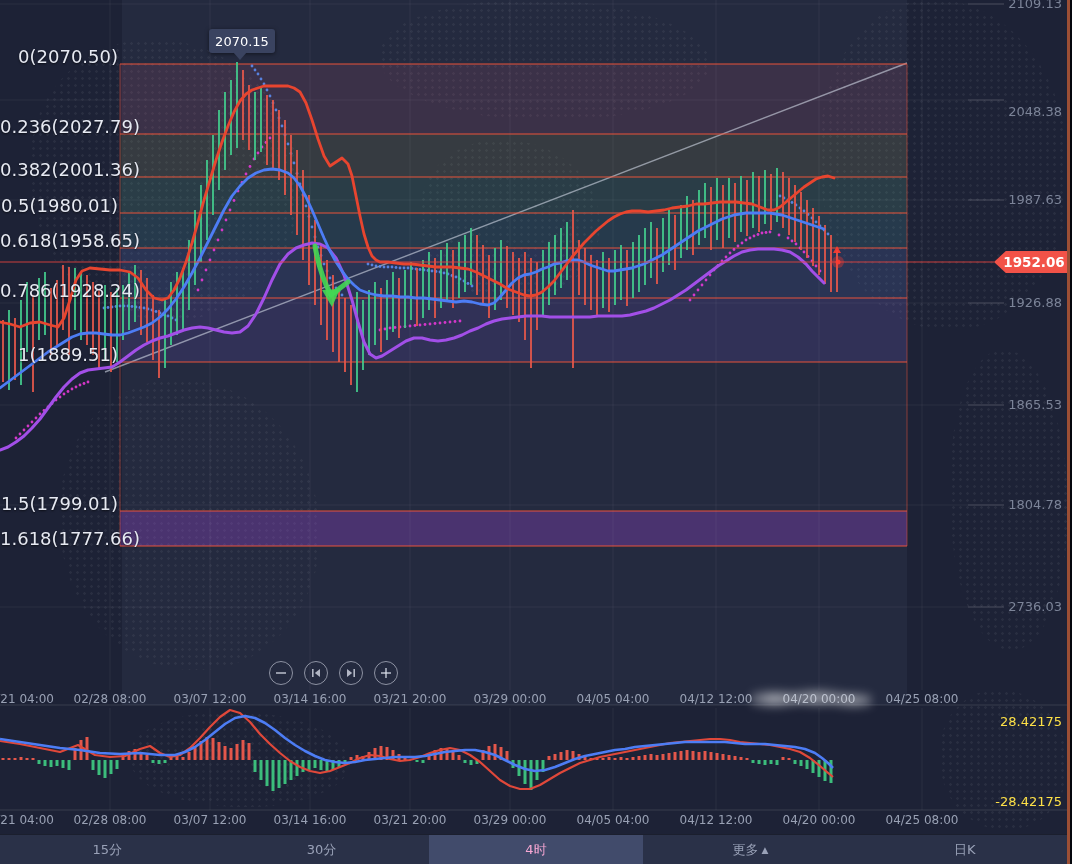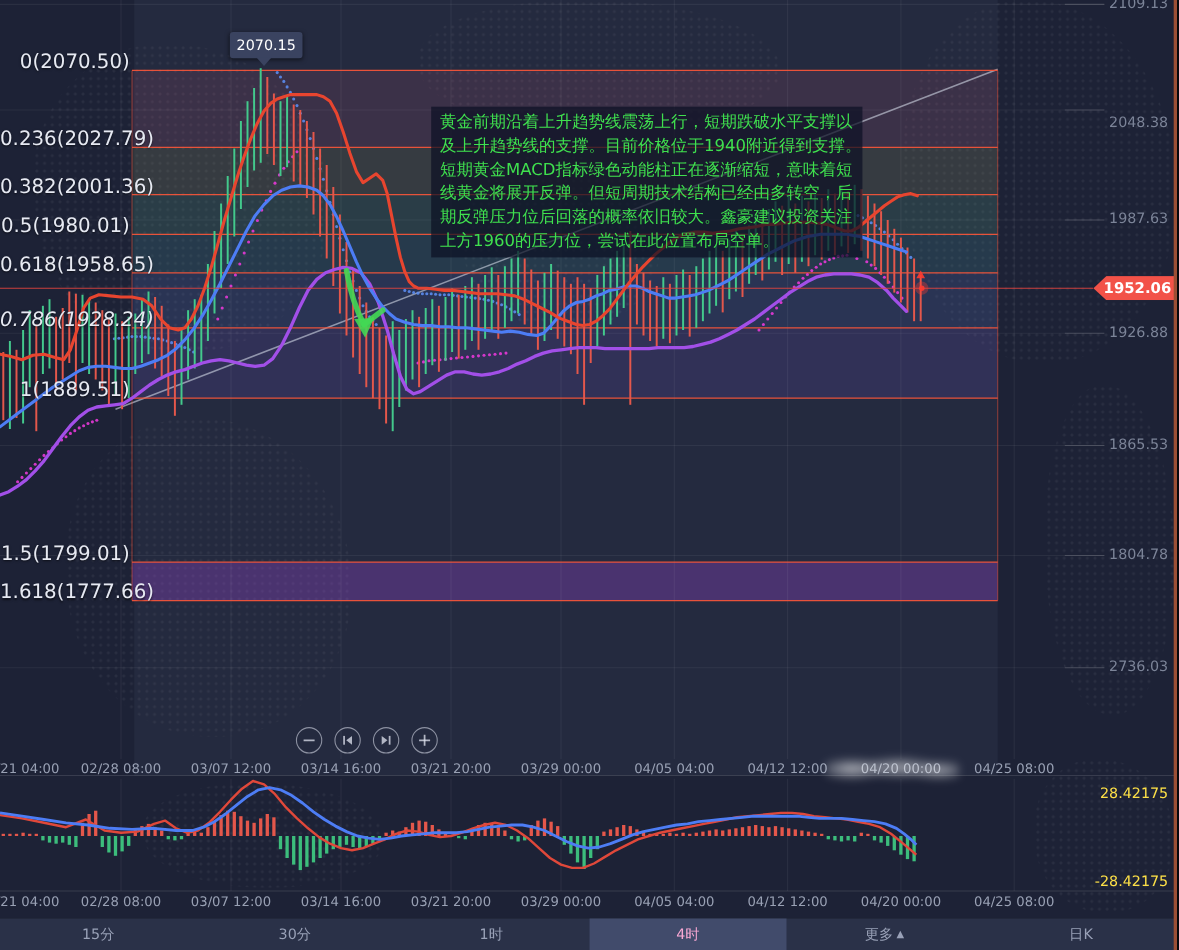--- a/index.html
+++ b/index.html
@@ -582,21 +582,21 @@
       <polyline points="0,741 20,744 40,748 60,752 78,745 95,755 110,757 125,756 140,749 150,746 160,753 170,757 180,755 190,748 200,738 210,727 220,717 230,710 240,713 250,722 260,734 270,744 280,753 290,761 300,767 310,771 320,773 330,771 340,767 350,763 360,758 370,755 380,756 390,759 400,761 410,760 420,757 430,753 440,750 450,748 460,750 470,755 480,762 490,771 500,780 510,786 520,789 530,789 540,785 550,779 560,773 570,768 580,763 590,760 600,757 610,755 620,753 630,751 640,749 650,747 660,745 670,743 680,742 690,741 700,740 710,739 720,739 730,740 740,742 750,743 760,744 770,745 780,747 790,749 800,752 810,758 820,766 827,772 833,777" fill="none" stroke="#e0483a" stroke-width="2.2" stroke-linejoin="round"></polyline>
       <polyline points="0,739 20,742 40,745 60,748 80,750 100,753 120,754 140,753 160,755 175,755 185,752 195,747 205,740 215,732 225,724 235,718 245,716 255,718 265,723 275,730 285,738 295,745 305,751 315,756 325,760 335,762 345,763 355,762 365,760 375,759 385,758 395,757 405,757 415,757 425,756 435,754 445,752 455,751 465,750 475,750 485,752 495,755 505,760 515,765 525,769 535,771 545,770 555,767 565,763 575,759 585,756 595,754 605,752 615,750 625,749 635,747 645,746 655,745 665,744 675,743 685,742 695,742 705,742 715,742 725,742 735,743 745,744 755,744 765,744 775,745 785,746 795,747 805,749 815,753 822,758 828,763 833,768" fill="none" stroke="#4d7df5" stroke-width="2.6" stroke-linejoin="round"></polyline>
     </svg>
 
   <div id="fib-labels">
       <div class="fib-label" style="top: 46px;">0(2070.50)</div>
       <div class="fib-label" style="top: 116px;">0.236(2027.79)</div>
       <div class="fib-label" style="top: 159px;">0.382(2001.36)</div>
       <div class="fib-label" style="top: 195px;">0.5(1980.01)</div>
       <div class="fib-label" style="top: 230px;">0.618(1958.65)</div>
-      <div class="fib-label" style="top: 280px; font-style: italic;">0.786(1928.24)</div>
+      <div class="fib-label" style="top: 280px;">0.786(1928.24)</div>
       <div class="fib-label" style="top: 344px;">1(1889.51)</div>
       <div class="fib-label" style="top: 493px;">1.5(1799.01)</div>
       <div class="fib-label" style="top: 528px;">1.618(1777.66)</div>
     </div>
 
   <div id="right-axis">
       <div class="raxis-label" style="top: -4px;">2109.13</div>
       <div class="raxis-label" style="top: 92px; margin-top: 12px;">2048.38</div>
       <div class="raxis-label" style="top: 192px;">1987.63</div>
       <div class="raxis-label" style="top: 295px;">1926.88</div>
@@ -628,28 +628,20 @@
       <div class="xaxis-label" style="top: 813px; left: 716px;">04/12 12:00</div>
       <div class="xaxis-label" style="top: 813px; left: 819px;">04/20 00:00</div>
       <div class="xaxis-label" style="top: 813px; left: 922px;">04/25 08:00</div>
     </div>
 
   <div class="tooltip">
     <span>2070.15</span>
     <div class="tip-arrow"></div>
   </div>
 
-  <div class="annotation" id="annotation">
-      <div>黄金前期沿着上升趋势线震荡上行，短期跌破水平支撑以</div>
-      <div>及上升趋势线的支撑。目前价格位于1940附近得到支撑。</div>
-      <div>短期黄金MACD指标绿色动能柱正在逐渐缩短，意味着短</div>
-      <div>线黄金将展开反弹。但短周期技术结构已经由多转空，后</div>
-      <div>期反弹压力位后回落的概率依旧较大。鑫豪建议投资关注</div>
-      <div>上方1960的压力位，尝试在此位置布局空单。</div>
-    </div>
 
   <div id="controls">
       <div class="ctl-btn" style="left: 269px; top: 661px;">
         <svg width="14" height="14" viewBox="0 0 14 14">
           <line x1="2" y1="7" x2="12" y2="7" stroke="currentColor" stroke-width="1.6"></line>
         </svg>
       </div>
       <div class="ctl-btn" style="left: 304px; top: 661px;">
         <svg width="14" height="14" viewBox="0 0 14 14">
           <rect x="3" y="3" width="1.6" height="8" fill="currentColor"></rect>
@@ -679,23 +671,20 @@
     <span>1952.06</span>
   </div>
 
   <div id="toolbar">
       <div class="tab">
         <span>15分</span>
       </div>
       <div class="tab">
         <span>30分</span>
       </div>
-      <div class="tab">
-        <span>1时</span>
-      </div>
       <div class="tab active">
         <span>4时</span>
       </div>
       <div class="tab">
         <span>更多</span>
         <span class="arrow">▲</span>
       </div>
       <div class="tab">
         <span>日K</span>
       </div>

